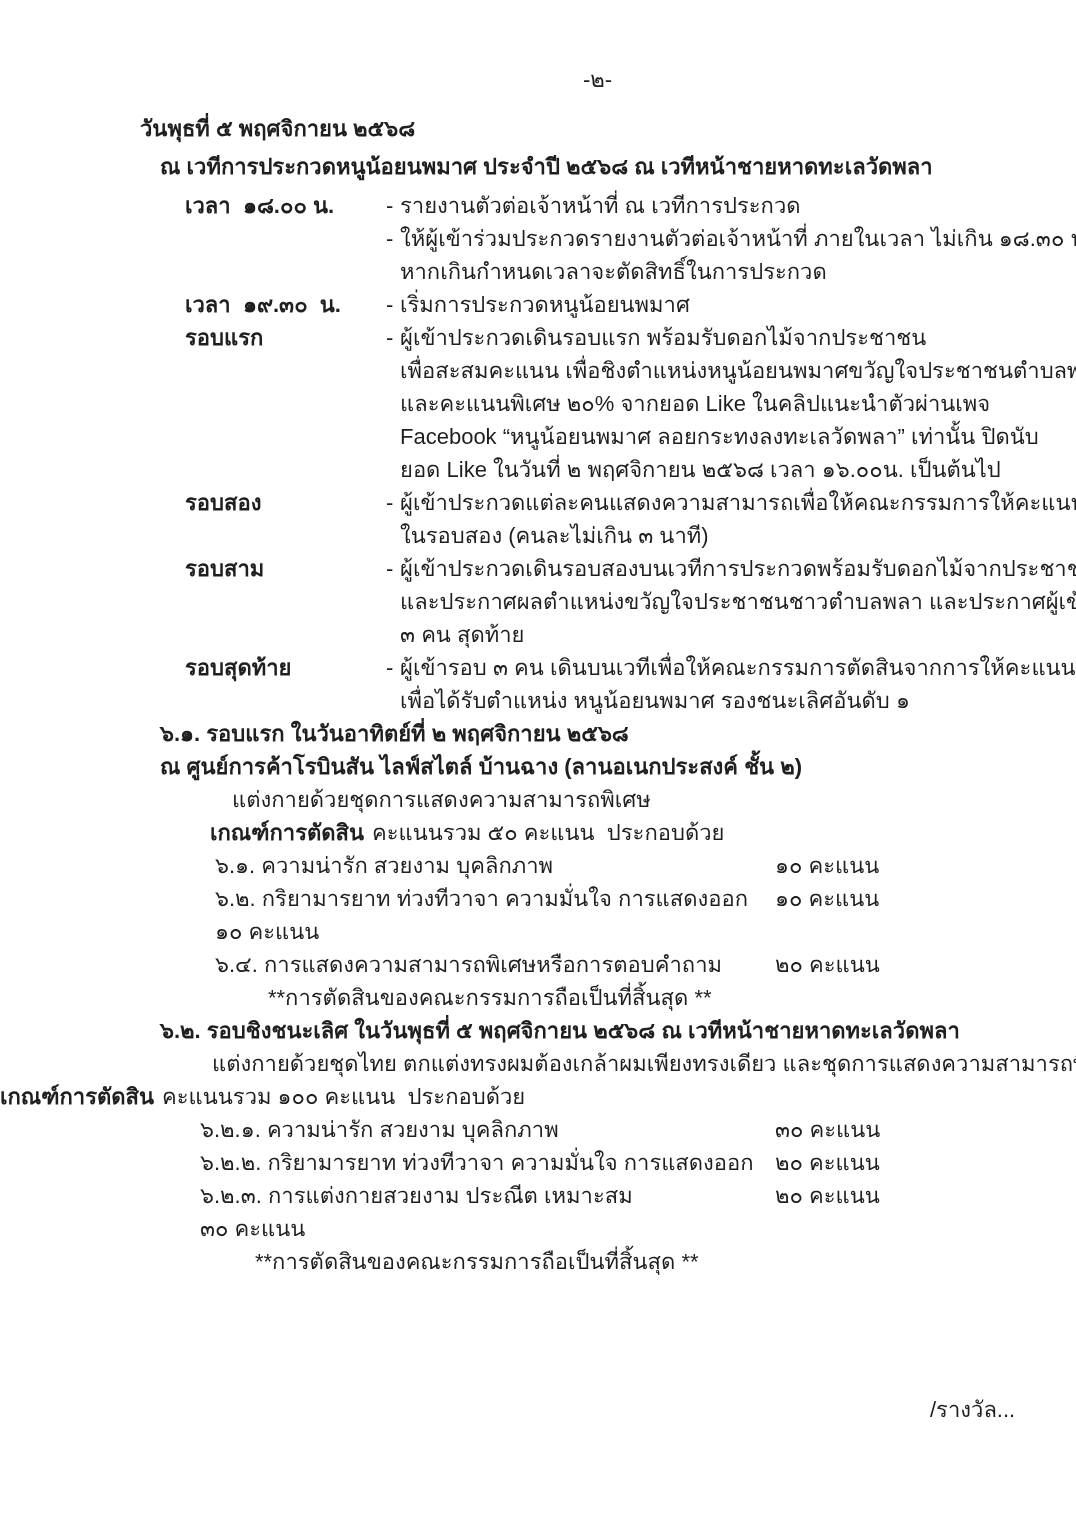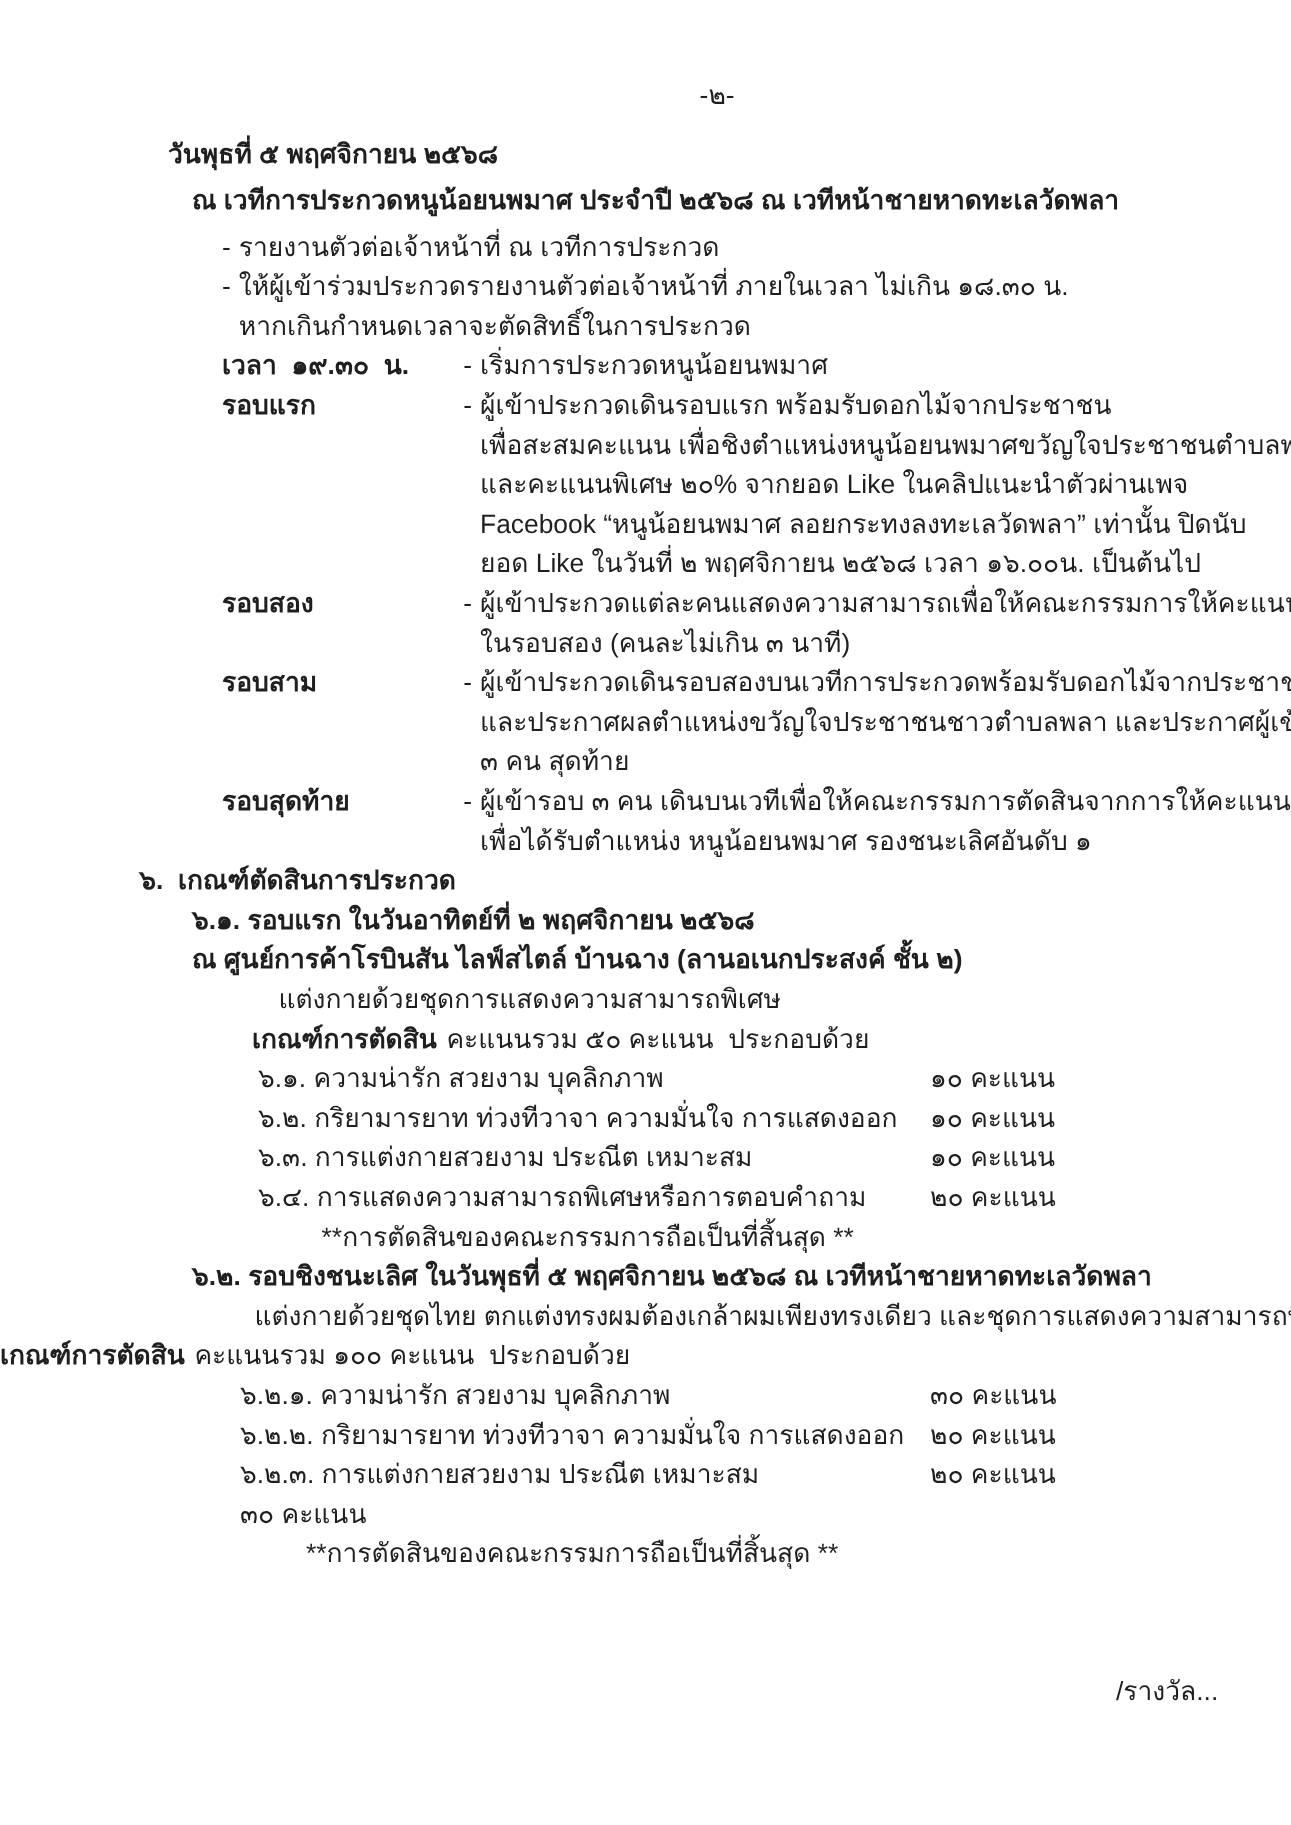--- a/index.html
+++ b/index.html
@@ -52,20 +52,21 @@
   <div class="page-number line">-๒-</div>
 
   <div class="content">
 
     <div class="date-heading line">วันพุธที่ ๕ พฤศจิกายน ๒๕๖๘</div>
     <div class="venue-heading line">ณ เวทีการประกวดหนูน้อยนพมาศ ประจำปี ๒๕๖๘ ณ เวทีหน้าชายหาดทะเลวัดพลา</div>
 
     <div class="schedule">
 
       <div class="sched-row">
+        <div class="sched-label">เวลา  ๑๘.๐๐ น.</div>
         <div class="sched-lines">
           <div class="sline"><span class="dash">-</span><span>รายงานตัวต่อเจ้าหน้าที่ ณ เวทีการประกวด</span></div>
           <div class="sline"><span class="dash">-</span><span>ให้ผู้เข้าร่วมประกวดรายงานตัวต่อเจ้าหน้าที่ ภายในเวลา ไม่เกิน ๑๘.๓๐ น.</span></div>
           <div class="sline cont"><span>หากเกินกำหนดเวลาจะตัดสิทธิ์ในการประกวด</span></div>
         </div>
       </div>
 
       <div class="sched-row">
         <div class="sched-label">เวลา  ๑๙.๓๐  น.</div>
         <div class="sched-lines">
@@ -104,37 +105,35 @@
       <div class="sched-row">
         <div class="sched-label">รอบสุดท้าย</div>
         <div class="sched-lines">
           <div class="sline"><span class="dash">-</span><span>ผู้เข้ารอบ ๓ คน เดินบนเวทีเพื่อให้คณะกรรมการตัดสินจากการให้คะแนน</span></div>
           <div class="sline cont"><span>เพื่อได้รับตำแหน่ง หนูน้อยนพมาศ รองชนะเลิศอันดับ ๑</span></div>
         </div>
       </div>
 
     </div>
 
-    <div class="sec6-heading line">๖.  เกณฑ์ตัดสินการประกวด</div>
 
     <div>
       <div class="sub-heading line">๖.๑. รอบแรก ในวันอาทิตย์ที่ ๒ พฤศจิกายน ๒๕๖๘</div>
       <div class="sub-heading line">ณ ศูนย์การค้าโรบินสัน ไลฟ์สไตล์ บ้านฉาง (ลานอเนกประสงค์ ชั้น ๒)</div>
       <div class="dress-a line">แต่งกายด้วยชุดการแสดงความสามารถพิเศษ</div>
       <div class="intro-a line"><span class="b">เกณฑ์การตัดสิน</span><span class="intro-rest">คะแนนรวม ๕๐ คะแนน  ประกอบด้วย</span></div>
       <div class="crit-row crit-row-a">
           <div class="crit-text-a">๖.๑. ความน่ารัก สวยงาม บุคลิกภาพ</div>
           <div class="crit-score">๑๐ คะแนน</div>
         </div>
       <div class="crit-row crit-row-a">
           <div class="crit-text-a">๖.๒. กริยามารยาท ท่วงทีวาจา ความมั่นใจ การแสดงออก</div>
           <div class="crit-score">๑๐ คะแนน</div>
         </div>
       <div class="crit-row crit-row-a">
-          <div class="crit-text-a">๖.๓. การแต่งกายสวยงาม ประณีต เหมาะสม</div>
           <div class="crit-score">๑๐ คะแนน</div>
         </div>
       <div class="crit-row crit-row-a">
           <div class="crit-text-a">๖.๔. การแสดงความสามารถพิเศษหรือการตอบคำถาม</div>
           <div class="crit-score">๒๐ คะแนน</div>
         </div>
       <div class="note-a line">**การตัดสินของคณะกรรมการถือเป็นที่สิ้นสุด **</div>
     </div>
 
     <div>

